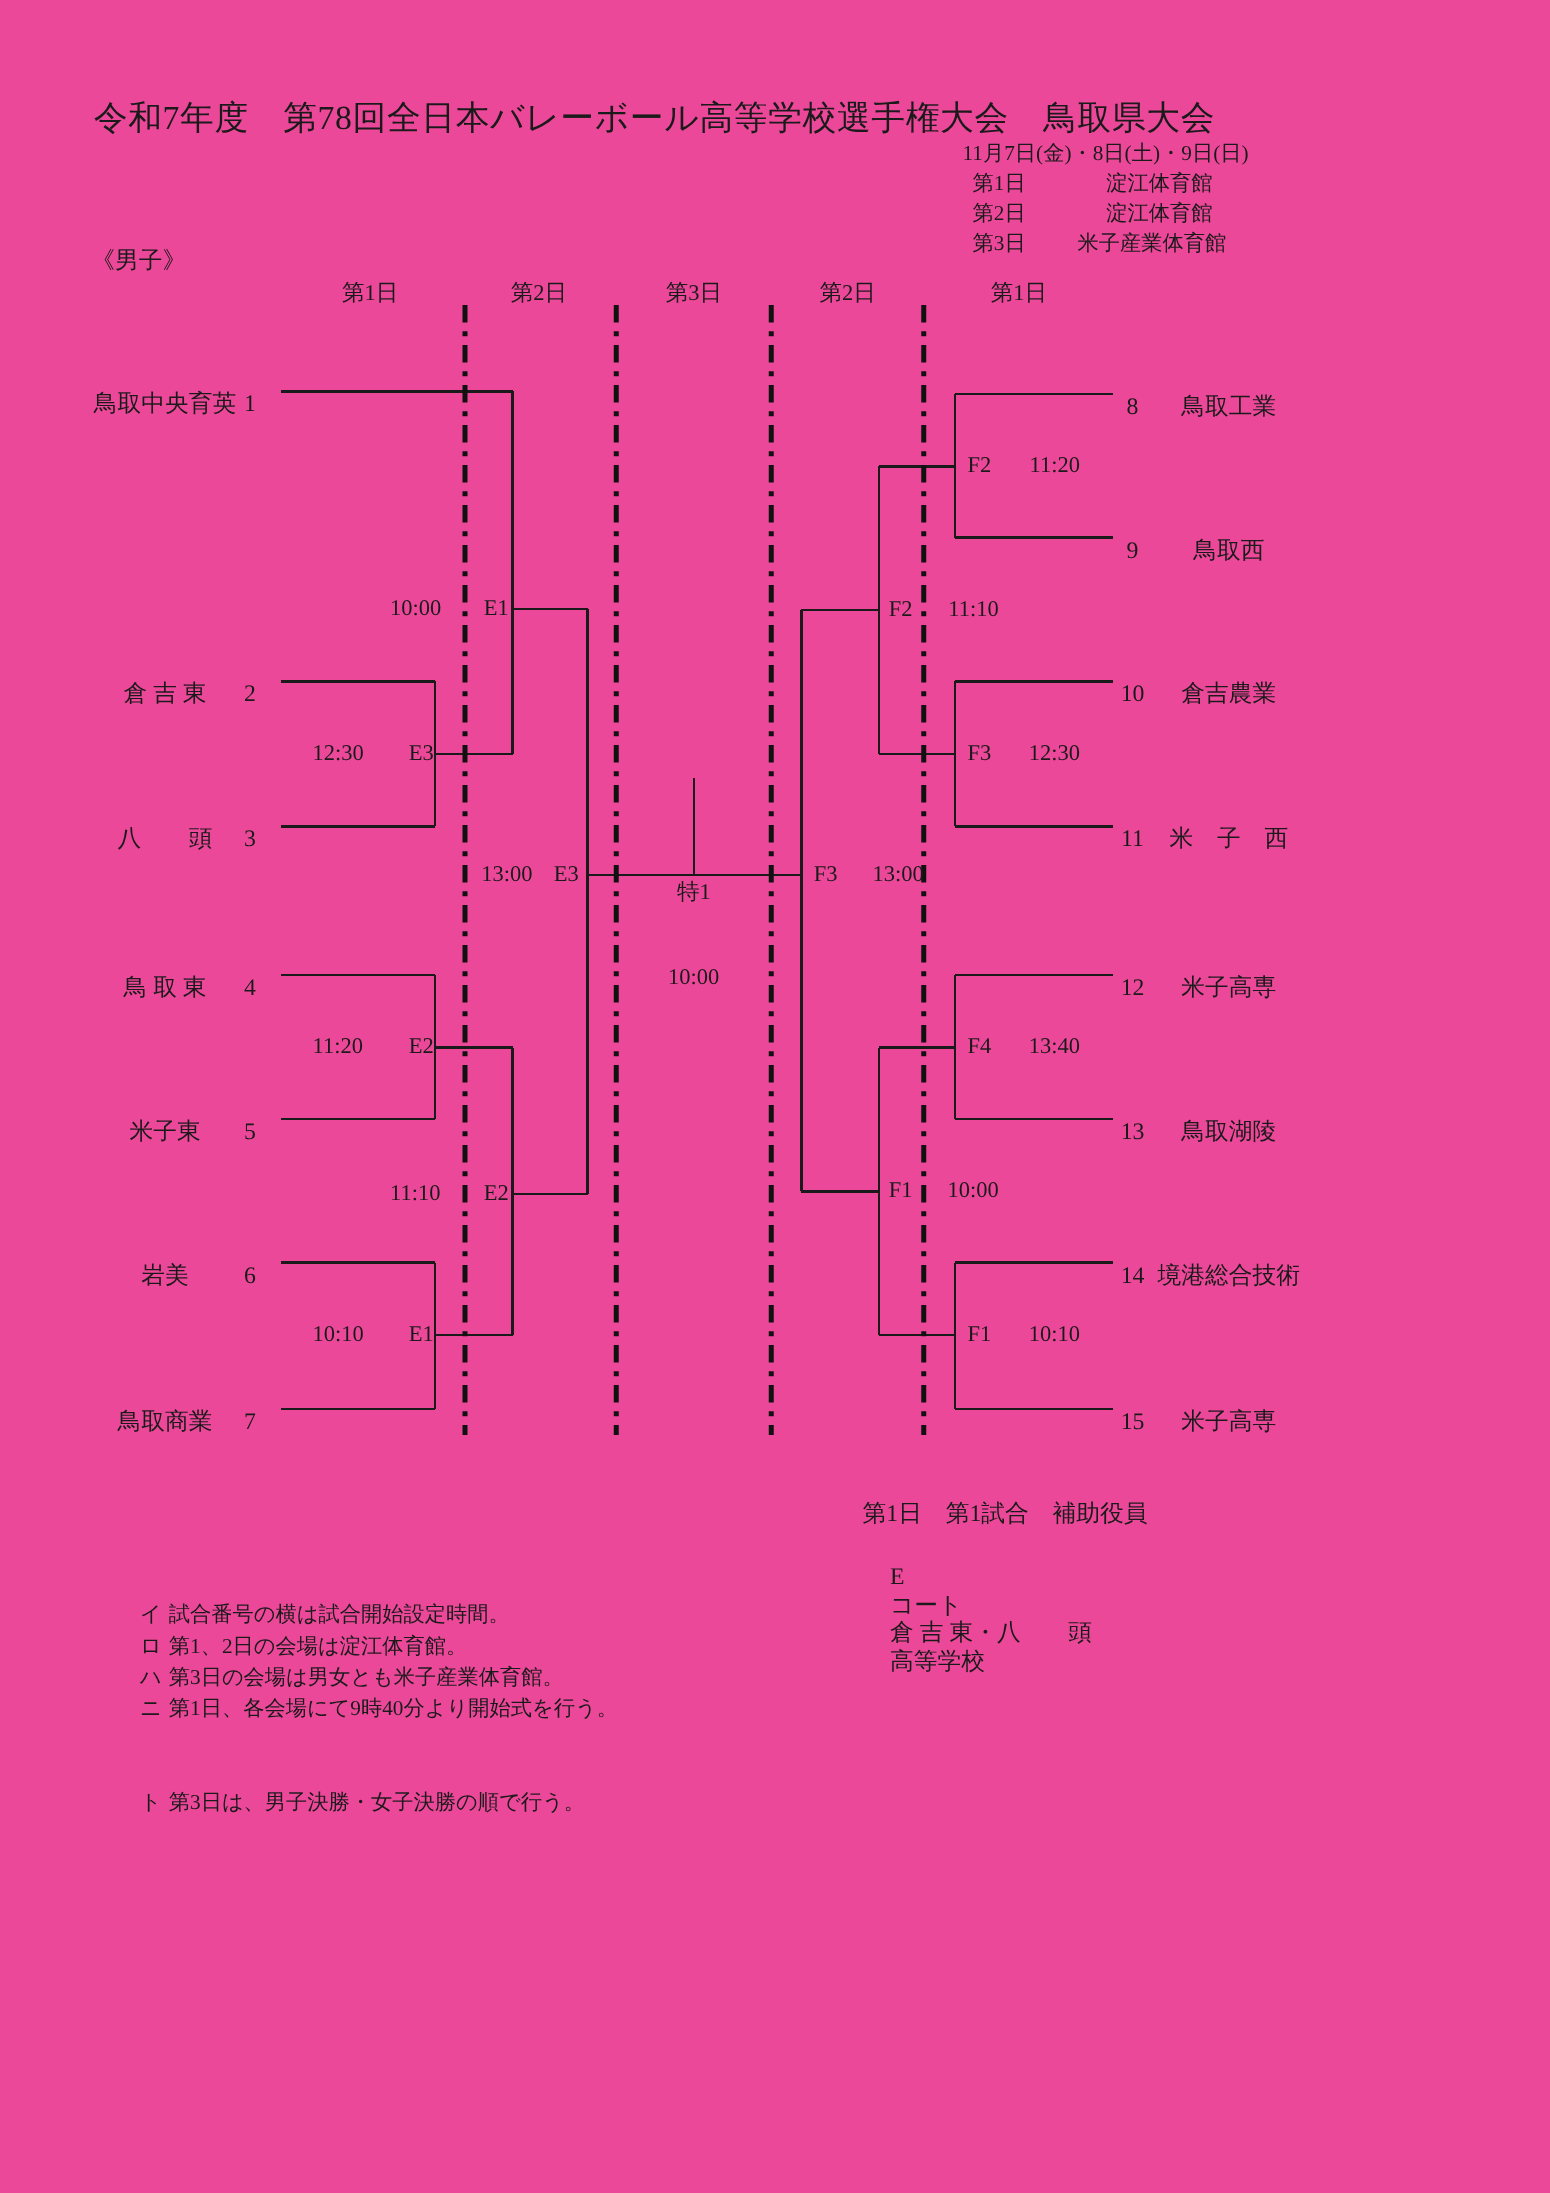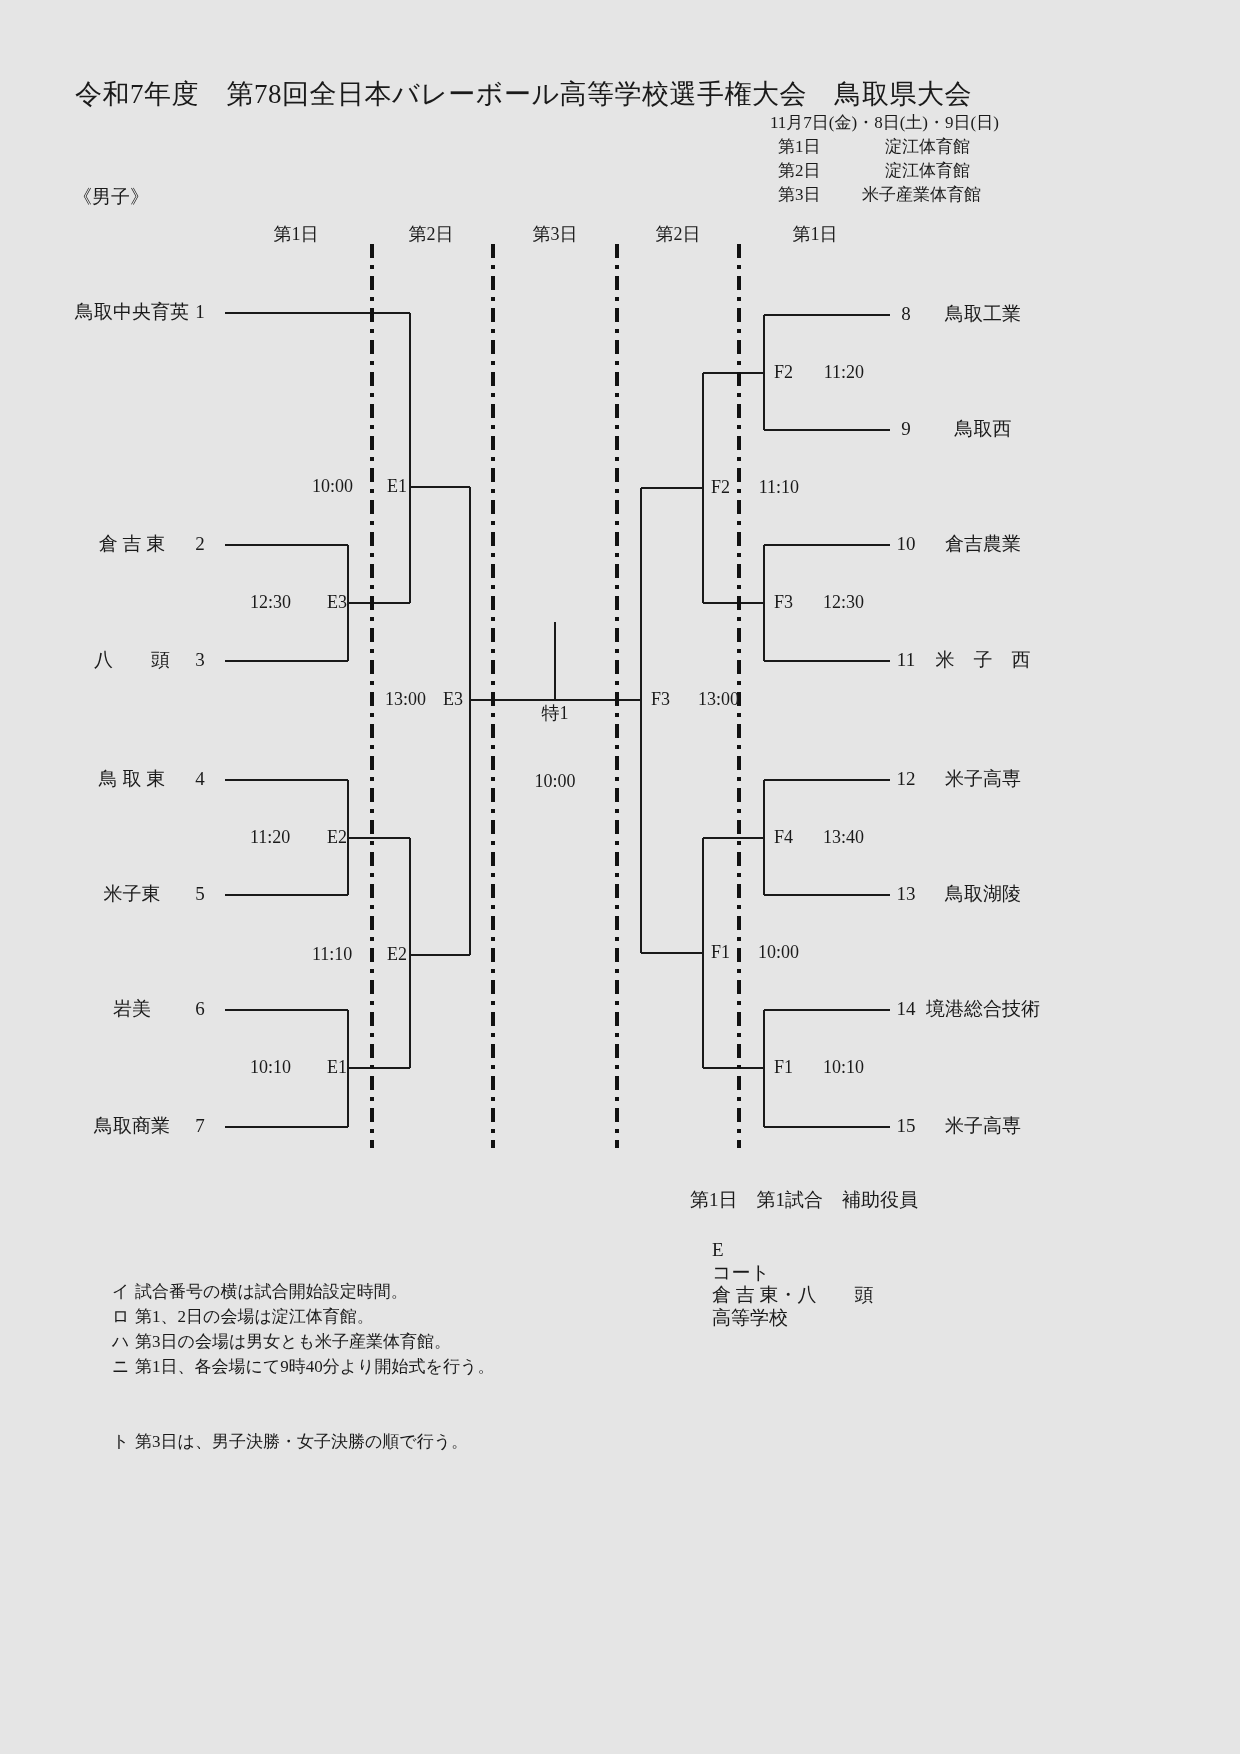--- a/index.html
+++ b/index.html
@@ -1,24 +1,24 @@
 <!DOCTYPE html>
 <html><head>
 <meta charset="utf-8">
 <style>
   html,body{margin:0;padding:0;background:#ffffff;}
-  .page{position:relative;width:1240px;height:1754px;background:#e5e5e5;overflow:hidden;
+  .page{position:relative;width:1240px;height:1754px;background:#ec4899;overflow:hidden;
         font-family:"Liberation Serif","DejaVu Serif",serif;color:#1a1a1a;}
   .abs{position:absolute;}
   .vc{transform:translateY(-52%);}
   .ctr{text-align:center;}
   .flexsb{display:flex;justify-content:space-between;}
   .t17{font-size:17px;white-space:pre;line-height:1.25;}
   .t18{font-size:18px;white-space:pre;line-height:1.2;}
-  .t19{font-size:19px;white-space:pre;line-height:1.2;}
+  .t19{font-size:19px;white-space:pre;line-height:1.2;margin-top:12px;}
   .title{font-size:27px;white-space:pre;letter-spacing:0.5px;}
   svg{position:absolute;left:0;top:0;}
   .note-mark{display:inline-block;width:23px;}
   .off-court{display:inline-block;width:40px;}
   .off-label{display:inline-block;width:65px;}
   .off-schools{display:inline-block;width:140px;}
 </style>
 </head>
 <body>
 
@@ -84,21 +84,21 @@
   <div class="abs t19 ctr vc" style="left:72px;top:1127px;width:120px;">鳥取商業</div>
   <div class="abs t19 ctr vc" style="left:188px;top:1127px;width:24px;">7</div>
 
   <div class="abs t19 ctr vc" style="left:891px;top:315px;width:30px;">8</div>
   <div class="abs t19 ctr vc" style="left:920px;top:315px;width:126px;">鳥取工業</div>
   <div class="abs t19 ctr vc" style="left:891px;top:430px;width:30px;">9</div>
   <div class="abs t19 ctr vc" style="left:920px;top:430px;width:126px;">鳥取西</div>
   <div class="abs t19 ctr vc" style="left:891px;top:545px;width:30px;">10</div>
   <div class="abs t19 ctr vc" style="left:920px;top:545px;width:126px;">倉吉農業</div>
   <div class="abs t19 ctr vc" style="left:891px;top:661px;width:30px;">11</div>
-  <div class="abs t19 ctr vc" style="left:920px;top:661px;width:126px;">米　子　西</div>
+  <div class="abs t19 ctr vc" style="left:920px;top:661px;width:126px;font-family:Liberation Mono, monospace;">米　子　西</div>
   <div class="abs t19 ctr vc" style="left:891px;top:780px;width:30px;">12</div>
   <div class="abs t19 ctr vc" style="left:920px;top:780px;width:126px;">米子高専</div>
   <div class="abs t19 ctr vc" style="left:891px;top:895px;width:30px;">13</div>
   <div class="abs t19 ctr vc" style="left:920px;top:895px;width:126px;">鳥取湖陵</div>
   <div class="abs t19 ctr vc" style="left:891px;top:1010px;width:30px;">14</div>
   <div class="abs t19 ctr vc" style="left:920px;top:1010px;width:126px;">境港総合技術</div>
   <div class="abs t19 ctr vc" style="left:891px;top:1127px;width:30px;">15</div>
   <div class="abs t19 ctr vc" style="left:920px;top:1127px;width:126px;">米子高専</div>
 
   <div class="abs t18 flexsb vc" style="left:250px;top:603px;width:97px;">

